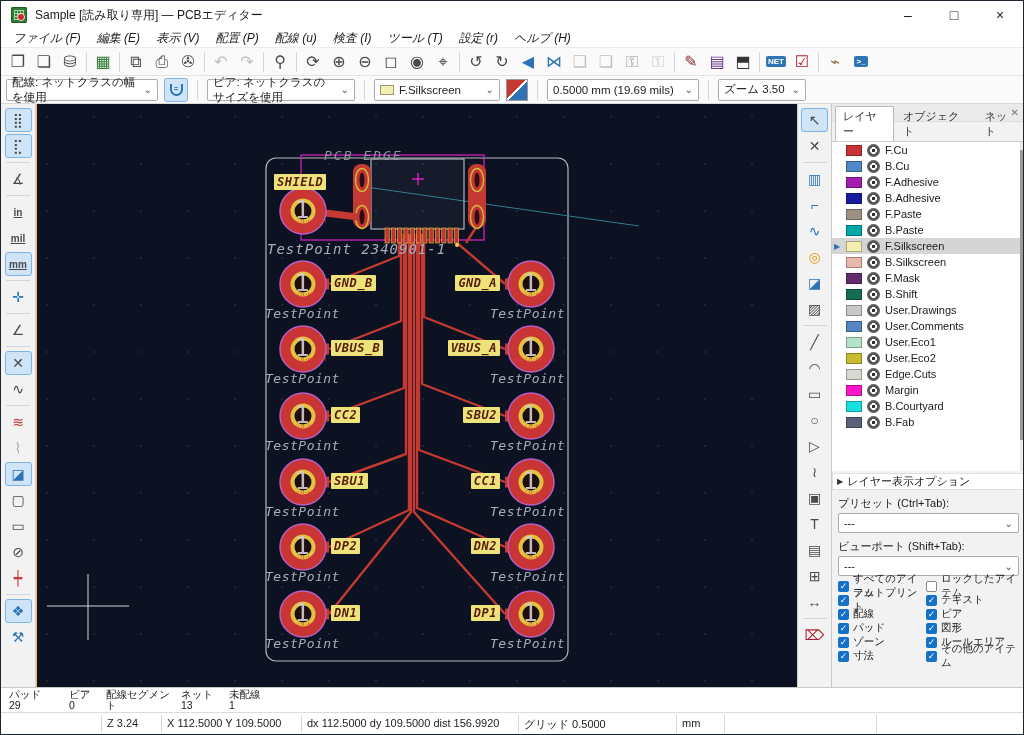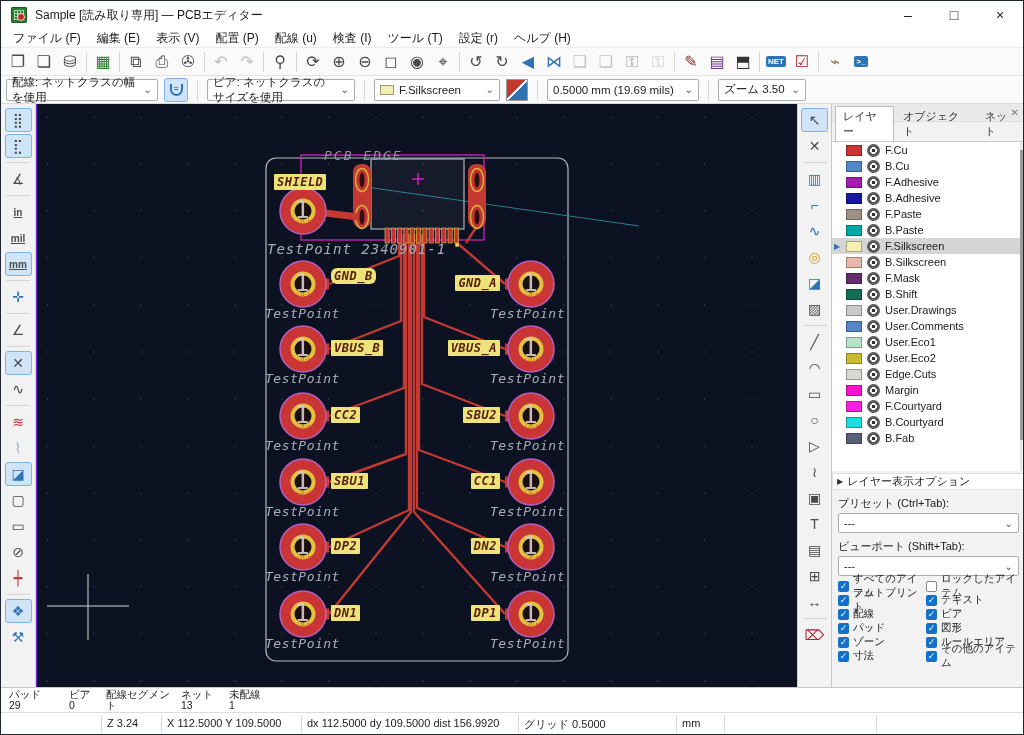--- a/index.html
+++ b/index.html
@@ -1,37 +1,37 @@
 <!DOCTYPE html>
 <html><head>
 <meta charset="utf-8">
 <style>
   * { margin:0; padding:0; box-sizing:border-box; }
   body { font-family:"Liberation Sans",sans-serif; background:#888; }
-  .window { position:relative; width:1024px; height:735px; background:#6d28d9;
+  .window { position:relative; width:1024px; height:735px; background:#fdba74;
             border:1px solid #1e2430; overflow:hidden; }
 
   
   .titlebar { position:absolute; left:0; top:0; width:100%; height:28px; background:#ffffff;
               display:flex; align-items:center; font-size:12px; color:#1a1a1a; }
   .appicon { width:16px; height:16px; margin:0 8px 0 10px; background:#2e7d32; border-radius:2px;
              position:relative; box-shadow:inset 0 0 0 1px #1b5e20; }
   .appicon:before { content:""; position:absolute; left:3px; top:3px; width:10px; height:10px;
              background:linear-gradient(90deg,#a5d6a7 1px,transparent 1px),linear-gradient(#a5d6a7 1px,transparent 1px);
              background-size:3px 3px; }
   .appicon:after { content:""; position:absolute; right:2px; bottom:2px; width:6px; height:6px;
              background:#c62828; border-radius:50%; border:1px solid #f3d6d6; }
   .win-controls { margin-left:auto; display:flex; height:100%; }
   .win-btn { width:46px; height:100%; display:flex; align-items:center; justify-content:center;
              font-size:14px; color:#222; }
   
   .menubar { position:absolute; left:0; top:28px; width:100%; height:19px; background:#ffffff;
              display:flex; align-items:center; font-size:12px; color:#1a1a1a; padding-left:4px;
              border-bottom:1px solid #ececec; }
-  .menu-item { padding:0 8px; line-height:19px; }
+  .menu-item { padding:0 8px; line-height:19px;font-style:italic; }
   
   .toolbar { position:absolute; left:0; top:47px; width:100%; height:28px; background:#fafafa;
              display:flex; align-items:center; padding-left:4px; border-bottom:1px solid #e3e3e3; }
   .tbtn { width:26px; height:24px; display:flex; align-items:center; justify-content:center;
           font-size:16px; color:#4a4a4a; border-radius:3px; }
   .tbtn.small-badge { font-size:8px; font-weight:bold; }
   .tbtn .badge { background:#2e74b5; color:#fff; padding:1px 2px; border-radius:2px; }
   .tsep { width:1px; height:20px; background:#d5d5d5; margin:0 3px; }
   .toolbar2 { position:absolute; left:0; top:75px; width:100%; height:28px; background:#fafafa;
               display:flex; align-items:center; gap:6px; padding-left:5px; border-bottom:1px solid #d9d9d9; }
@@ -497,21 +497,21 @@
       <g stroke="#cfd2d6" stroke-width="1">
         <line x1="10" y1="502" x2="92" y2="502"></line>
         <line x1="51" y1="470" x2="51" y2="536"></line>
       </g>
     </svg>
 
     <div id="canvas-overlay">
       <div id="edge-label">PCB EDGE</div>
       <div id="connector-label">TestPoint 2340901-1</div>
     <div class="pcb-label" style="left: 237px; top: 70px;">SHIELD</div>
-        <div class="pcb-label" style="left: 294px; top: 164px; border-radius: 6px;">GND_B</div>
+        <div class="pcb-label" style="left: 294px; top: 171px;">GND_B</div>
         <div class="tp-caption" style="left: 228px; top: 202px;">TestPoint</div>
         <div class="pcb-label" style="right: 297px; top: 171px; text-align: right;">GND_A</div>
         <div class="tp-caption" style="right: 232px; top: 202px;">TestPoint</div>
         <div class="pcb-label" style="left: 294px; top: 236px;">VBUS_B</div>
         <div class="tp-caption" style="left: 228px; top: 267px;">TestPoint</div>
         <div class="pcb-label" style="right: 297px; top: 236px;">VBUS_A</div>
         <div class="tp-caption" style="right: 232px; top: 267px;">TestPoint</div>
         <div class="pcb-label" style="left: 294px; top: 303px;">CC2</div>
         <div class="tp-caption" style="left: 228px; top: 334px;">TestPoint</div>
         <div class="pcb-label" style="right: 297px; top: 303px;">SBU2</div>
@@ -683,25 +683,20 @@
           <span class="lswatch" style="background: rgb(214, 216, 210);"></span>
           <span class="eye"></span>
           <span>Edge.Cuts</span>
         </div>
         <div class="layer-row">
           <span class="lswatch" style="background: rgb(255, 20, 204);"></span>
           <span class="eye"></span>
           <span>Margin</span>
         </div>
         <div class="layer-row">
-          <span class="lswatch" style="background: rgb(255, 31, 222);"></span>
-          <span class="eye"></span>
-          <span>F.Courtyard</span>
-        </div>
-        <div class="layer-row">
           <span class="lswatch" style="background: rgb(24, 224, 224);"></span>
           <span class="eye"></span>
           <span>B.Courtyard</span>
         </div>
         <div class="layer-row">
           <span class="lswatch" style="background: rgb(90, 96, 120);"></span>
           <span class="eye"></span>
           <span>B.Fab</span>
         </div>
         <div id="layer-scroll">

